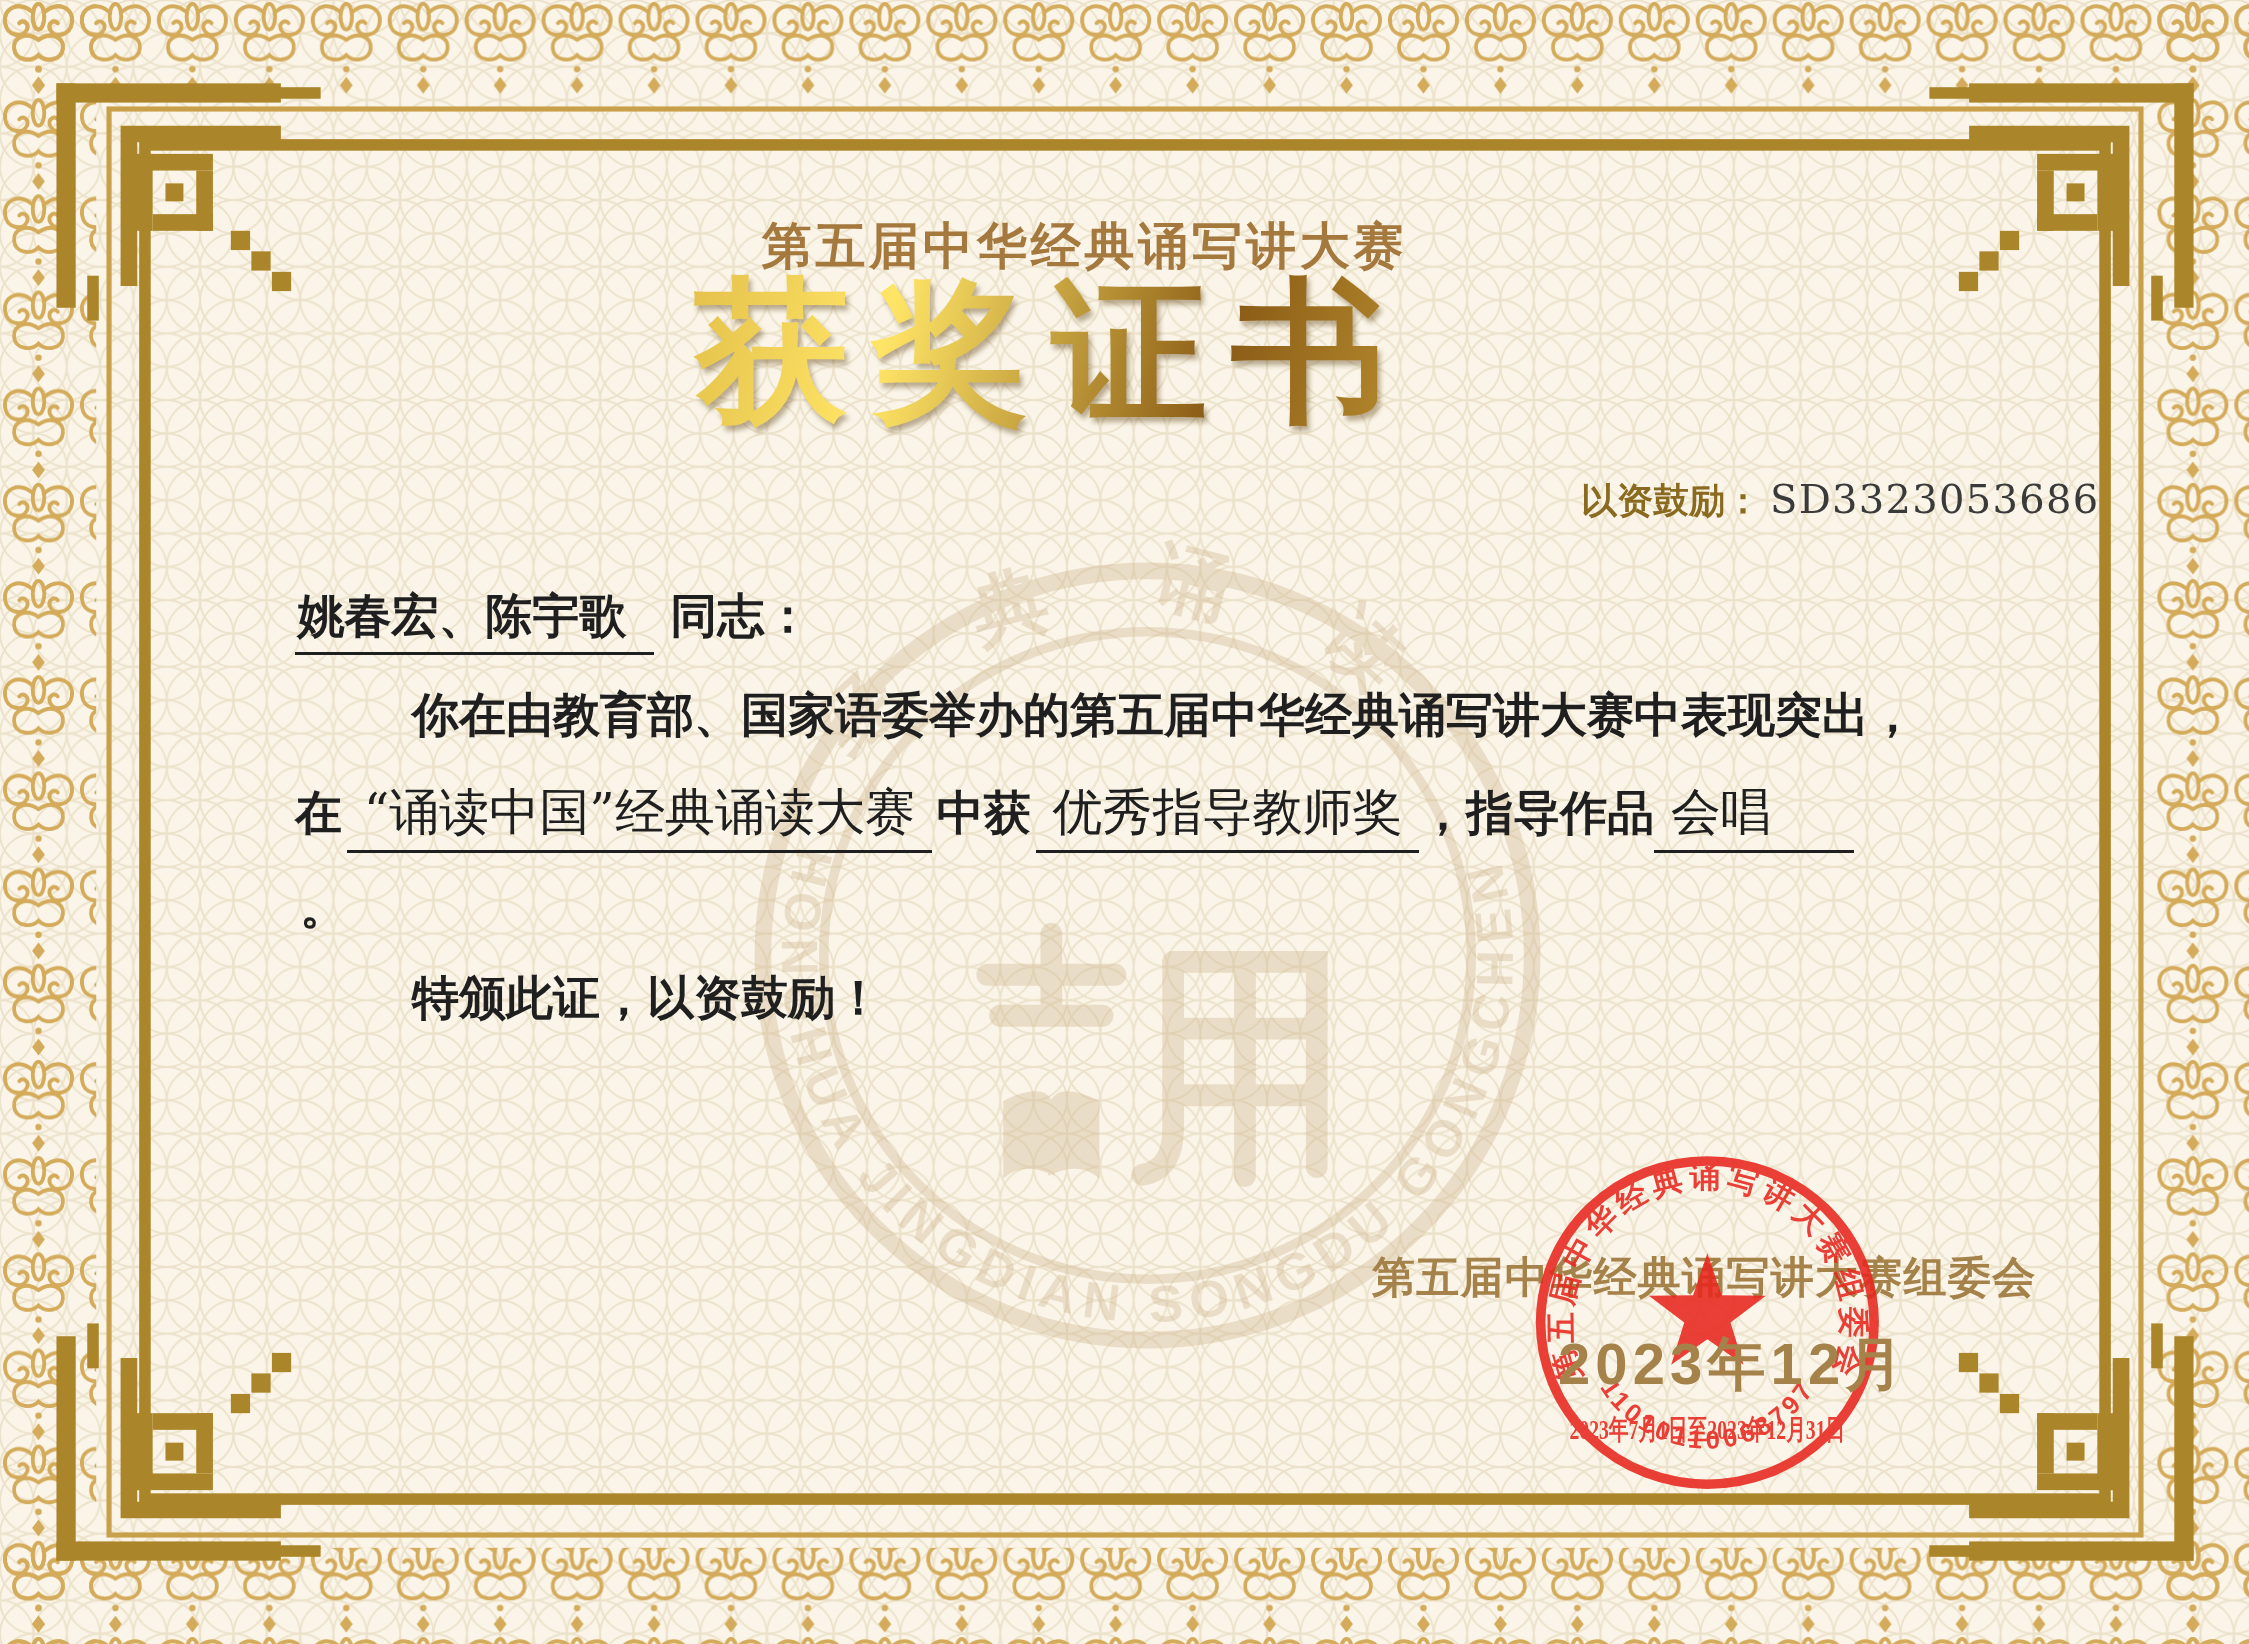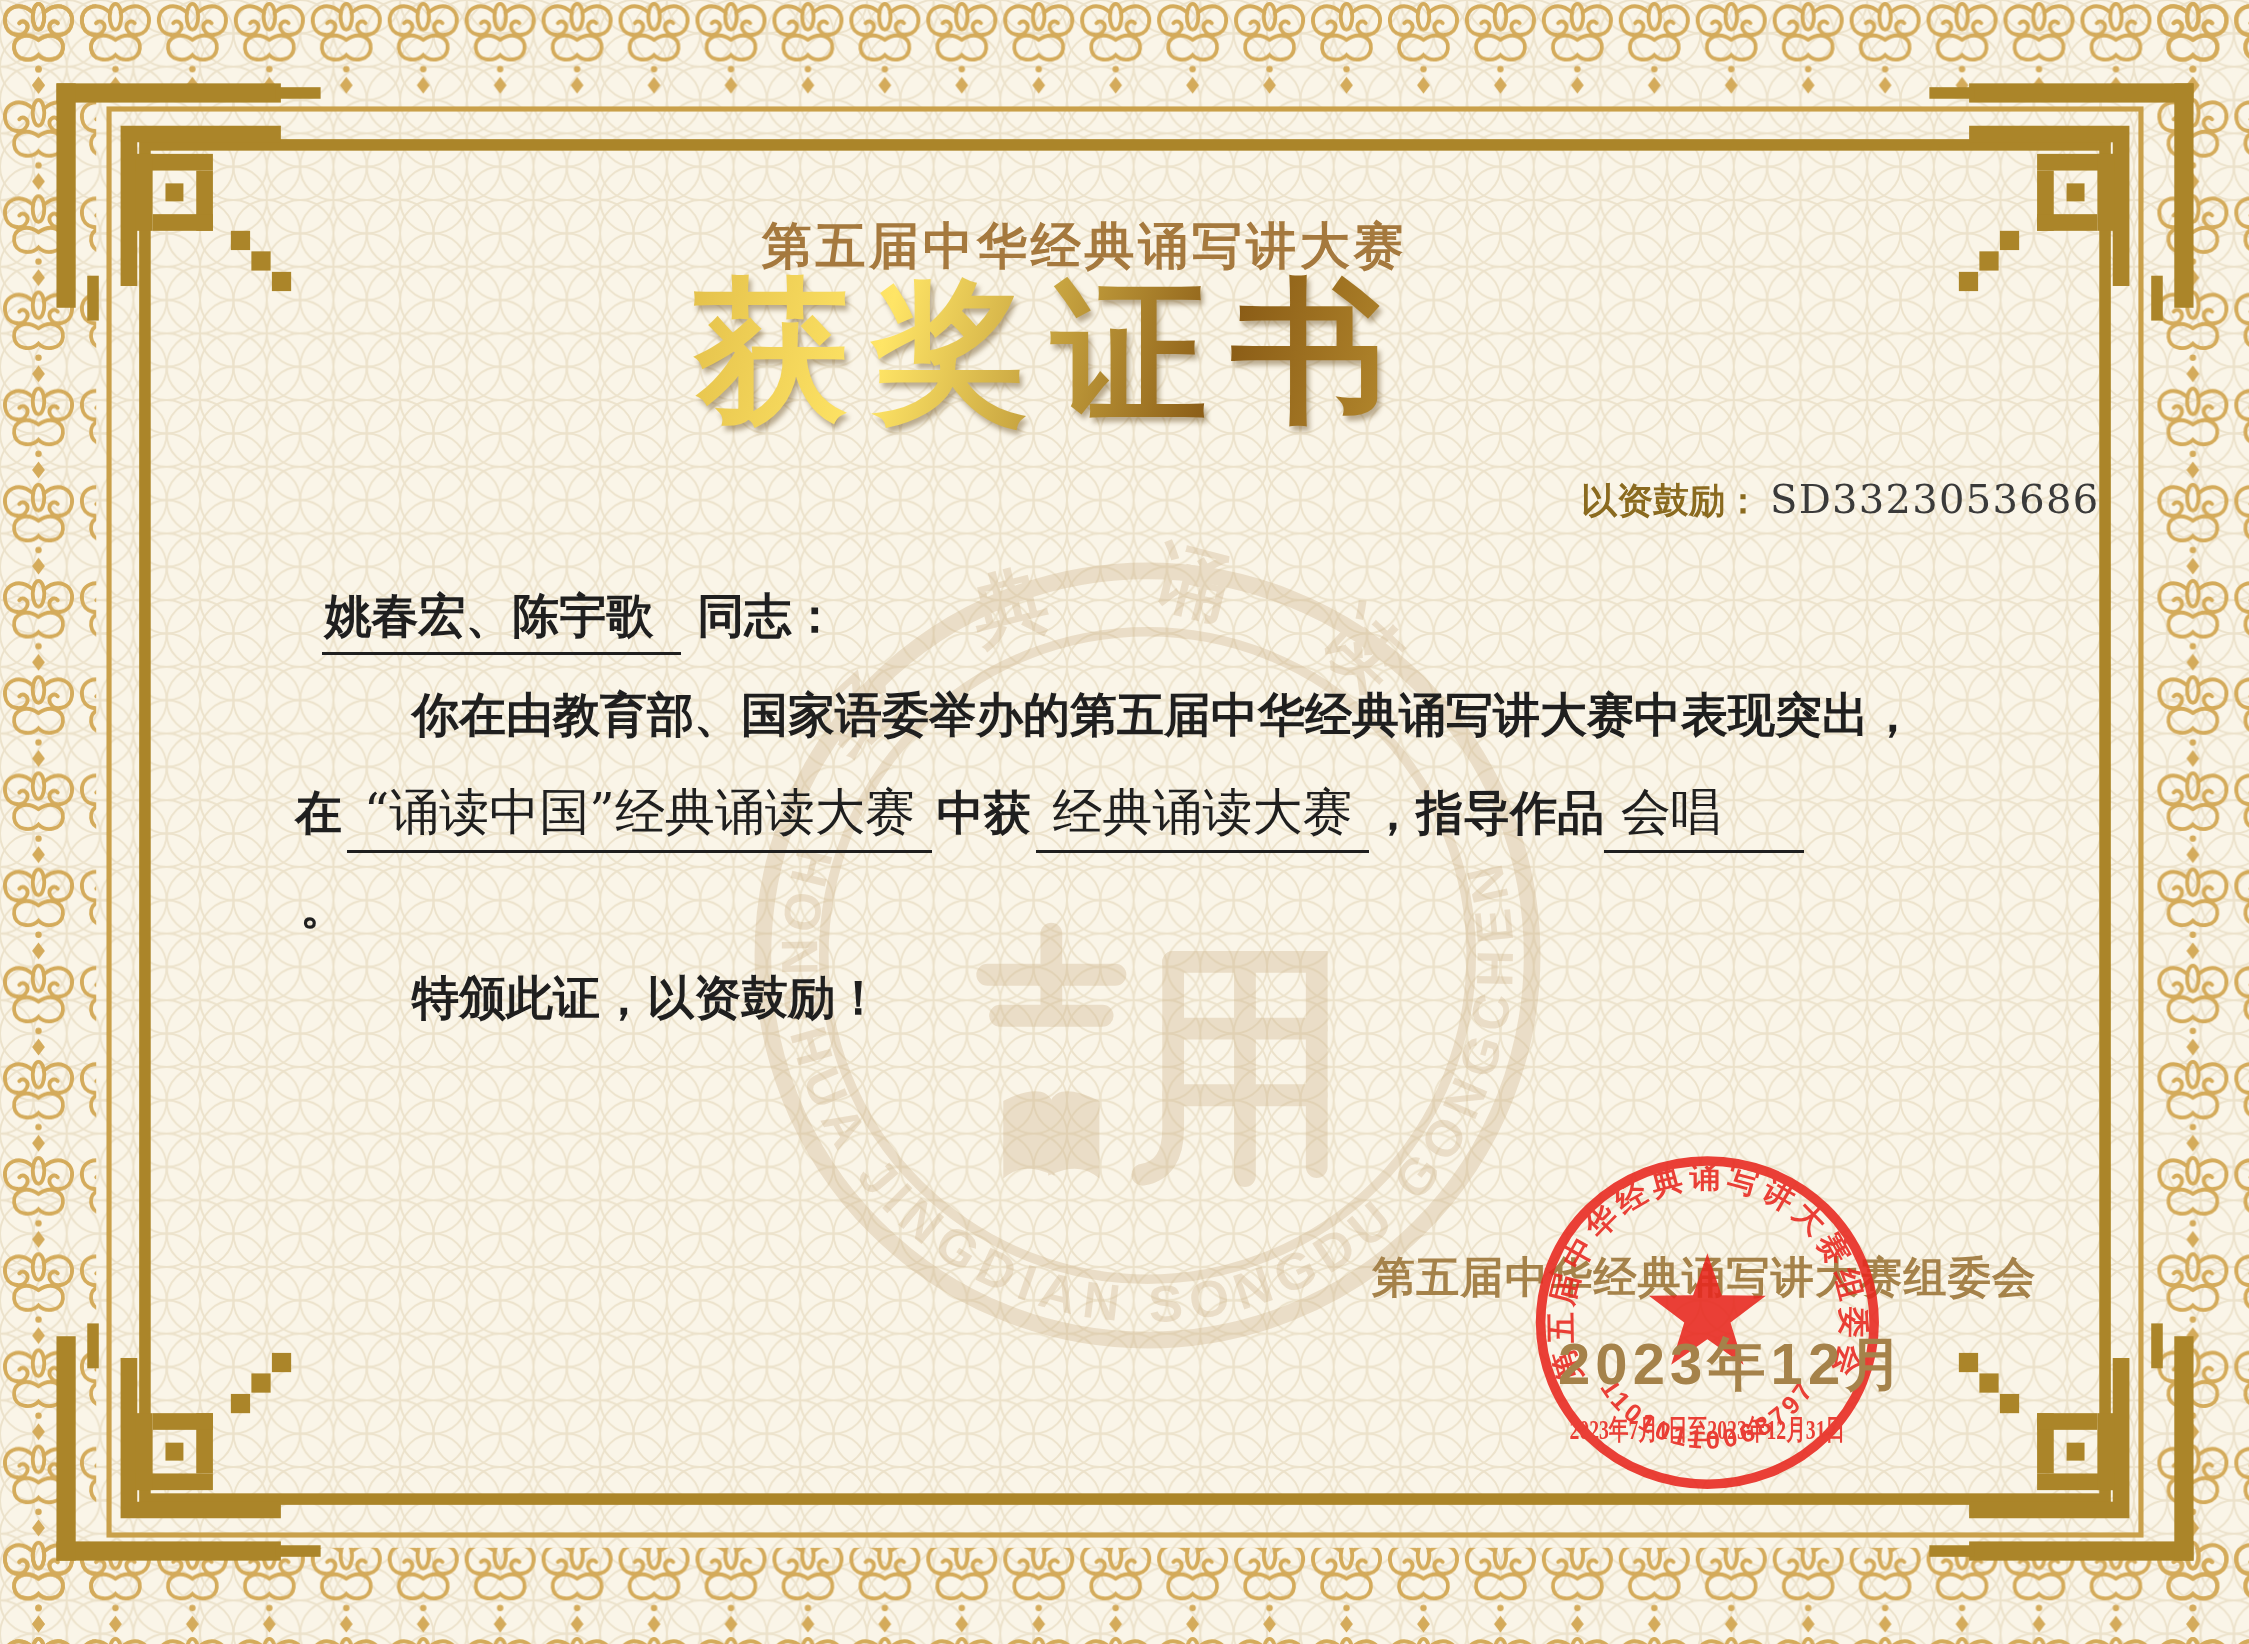--- a/index.html
+++ b/index.html
@@ -43,21 +43,21 @@
     left:295px;width:1789px;z-index:3;white-space:nowrap;
     display:flex;align-items:baseline;
     font-size:47px;font-weight:700;color:#1f1f1f;line-height:1.3;
   }
   .kai{
     font-family:"DejaVu Serif","Liberation Serif",serif;font-weight:400;font-size:50px;
   }
   .blank{
     border-bottom:3.2px solid #1f1f1f;padding:0 16.7px 5.1px 16.7px;text-align:right;
   }
-  .uname{border-bottom:3.2px solid #1f1f1f;padding:0 27px 6.4px 2.6px;margin-left:27px;}
+  .uname{border-bottom:3.2px solid #1f1f1f;padding:0 27px 6.4px 2.6px;}
   .indent{padding-left:117px;}
   .gap-l{margin-left:16.7px;}
   .gap-s{margin-left:5.1px;}
   .blank-work1{padding-right:83px;}
   .blank-work2{padding-right:96px;}
   
   .issuer{
     left:1372px;top:1249px;z-index:2;white-space:nowrap;
     font-size:43px;font-weight:700;color:#a5824a;letter-spacing:1.3px;
   }
@@ -171,21 +171,21 @@
   <span class="uname">姚春宏、陈宇歌</span>
   <span class="gap-l">同志：</span>
 </div>
 
 <div class="abs bodyline indent" style="top:684px;">你在由教育部、国家语委举办的第五届中华经典诵写讲大赛中表现突出，</div>
 
 <div class="abs bodyline" style="top:780px;">
   <span>在</span>
   <span class="kai blank gap-s">“诵读中国”经典诵读大赛</span>
   <span class="gap-s">中获</span>
-  <span class="kai blank gap-s">经典诵读大赛</span>
+  <span class="kai blank gap-s">优秀指导教师奖</span>
   <span>，指导作品</span>
   <span class="kai blank blank-work1">会唱</span>
 </div>
 
 <div class="abs bodyline" style="top:876px;">
   <span class="gap-s">。</span>
 </div>
 
 <div class="abs bodyline indent" style="top:967px;">特颁此证，以资鼓励！</div>
 

